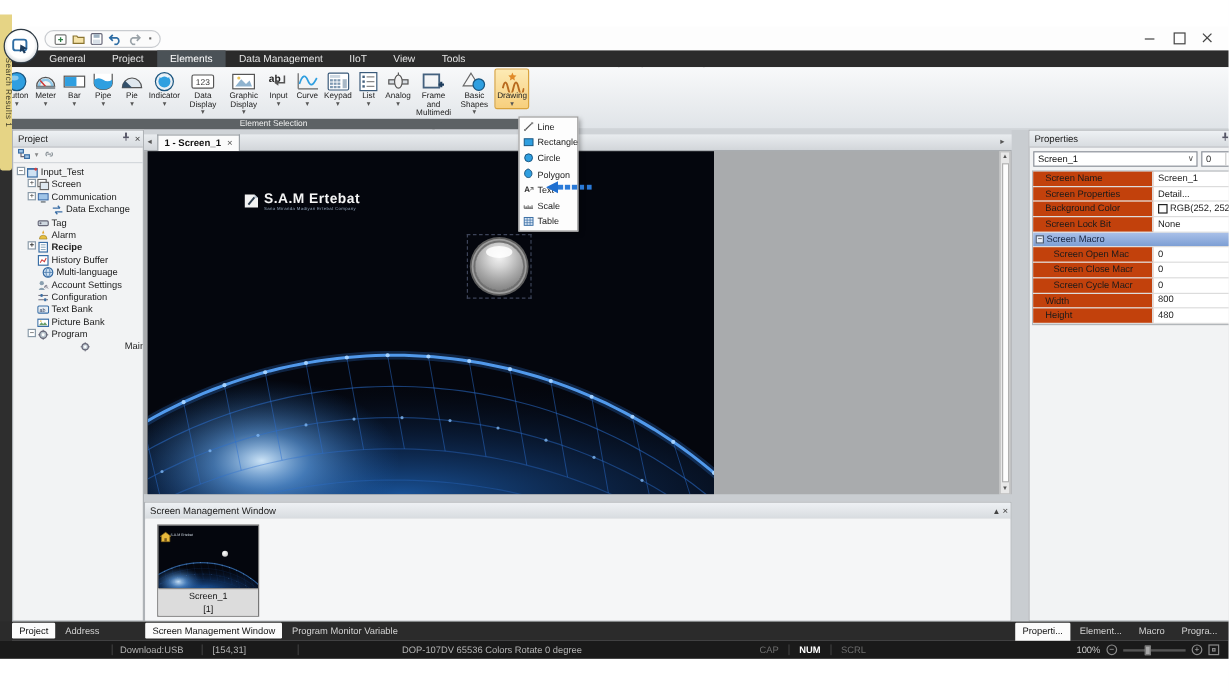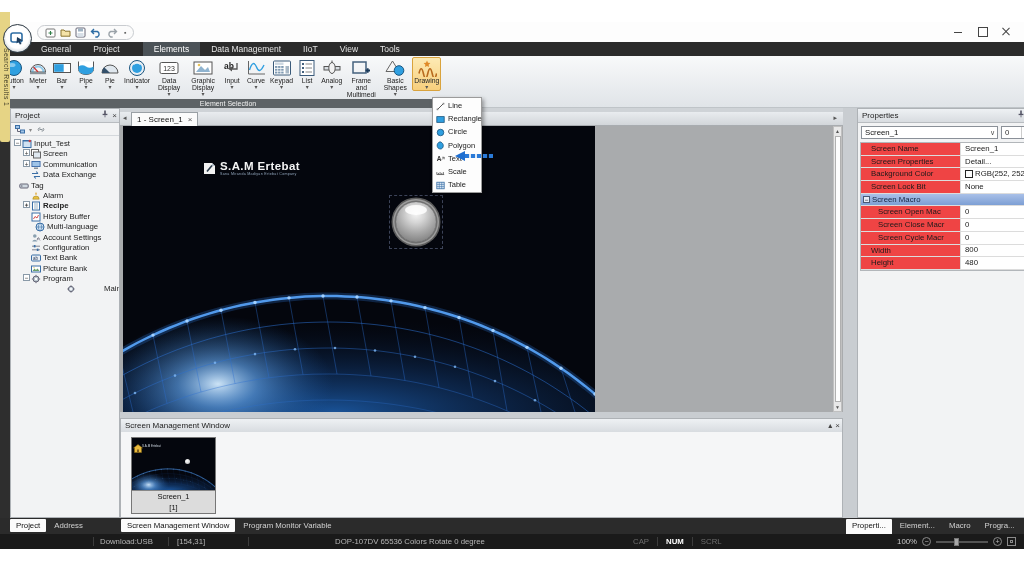--- a/index.html
+++ b/index.html
@@ -22,21 +22,21 @@
   #win-min::after { content:""; position:absolute; left:8px; top:9px; width:8px; height:1px; background:#444; }
   #win-max::after { content:""; position:absolute; left:8px; top:4px; width:8px; height:8px; border:1px solid #444; }
   #win-close::before, #win-close::after { content:""; position:absolute; left:7px; top:8px; width:10px; height:1px; background:#444; }
   #win-close::before { transform:rotate(45deg); }
   #win-close::after  { transform:rotate(-45deg); }
 
   
   #menubar { position:absolute; left:0; top:42px; width:1024px; height:14px; background:#2b2b2b;
              display:flex; align-items:stretch; padding-left:30px; }
   .menu-item { color:#e4e4e4; font-size:8.5px; line-height:14px; padding:0 11px; }
-  .menu-item.active { background:#4b5257; color:#fff;margin-left:12px; }
+  .menu-item.active { background:#4b5257; color:#fff; }
 
   
   #ribbon { position:absolute; left:0; top:56px; width:1024px; height:52px;
             background:linear-gradient(#f8f9fa,#e0e4e8); border-bottom:1px solid #bfc4c8; }
   #ribbon-items { position:absolute; left:2px; top:1px; height:42px; display:flex; align-items:flex-start; }
   .rbtn { min-width:24px; max-width:34px; padding:1px 1px 0; text-align:center; border:1px solid transparent; border-radius:2px; }
   .rbtn.active { background:linear-gradient(#fdeab4,#f7cf7d); border-color:#d9a33d; }
   .ricon { display:block; width:20px; height:18px; margin:0 auto; }
   .ricon svg { width:20px; height:18px; display:block; }
   .rlabel { font-size:6.8px; line-height:7.2px; color:#222; word-wrap:break-word; }
@@ -73,21 +73,21 @@
 
   
   #canvas-region { position:absolute; left:120px; top:108px; width:723px; height:310px; background:#cfd3d7; }
   #canvas-tabbar { position:absolute; left:0; top:4px; width:723px; height:14px;
                    background:linear-gradient(#e9ecef,#d2d6da); border-bottom:1px solid #a8acb0; }
   .tab-arrow { position:absolute; top:2px; font-size:7px; color:#555; }
   #tab-arrow-left { left:3px; }
   #tab-arrow-right { right:6px; }
   #screen-tab { position:absolute; left:11px; top:0; height:14px; background:#fbfbfb; border:1px solid #9aa0a5;
                 border-bottom:none; display:flex; align-items:center; padding:0 5px; gap:5px; }
-  #screen-tab .tlbl { font-size:8px; font-weight:normal; color:#111; }
+  #screen-tab .tlbl { font-size:8px; font-weight:bold; color:#111; }
   #screen-tab .tclose { font-size:8px; color:#555; }
   #canvas-wrap { position:absolute; left:0; top:18px; width:723px; height:286px; background:#a9abad; }
   #hmi-screen { position:absolute; left:3px; top:0; width:472px; height:286px; background:#04060d; overflow:hidden; }
   #hmi-logo { position:absolute; left:80px; top:34px; display:flex; align-items:flex-start; gap:4px; z-index:3; }
   #hmi-logo .mark { width:13px; height:13px; margin-top:1px; }
   #logo-text .t1 { font-size:11.5px; font-weight:bold; color:#f4f4f4; letter-spacing:.4px; line-height:12px; }
   #logo-text .t2 { font-size:3.6px; color:#93a7bd; letter-spacing:.3px; }
   #knob-select { position:absolute; left:266px; top:69px; width:54px; height:54px; border:1px dashed #3c4358; z-index:3; }
   #knob { position:absolute; left:6px; top:6px; width:40px; height:40px; border-radius:50%;
           background:radial-gradient(circle at 50% 30%, #f4f4f4 0%, #d6d6d6 25%, #a8a8a8 55%, #7e7e7e 85%);
@@ -119,21 +119,21 @@
   #prop-selector-row { position:absolute; left:0; top:16px; width:177px; height:15px; }
   #prop-selector { position:absolute; left:3px; top:1px; width:137px; height:13px; background:#fff; border:1px solid #8a9098;
                    font-size:7.8px; line-height:11px; padding-left:3px; color:#111; }
   #prop-selector .chev { position:absolute; right:2px; top:0; font-size:7px; color:#555; }
   #prop-spinner { position:absolute; left:143px; top:1px; width:31px; height:13px; background:#fff; border:1px solid #8a9098;
                   font-size:7.8px; line-height:11px; padding-left:3px; color:#333; }
   #prop-spinner .spin { position:absolute; right:1px; top:0; width:9px; height:11px; font-size:4px; line-height:5.5px;
                   text-align:center; color:#444; border-left:1px solid #ccc; }
   #prop-grid { position:absolute; left:2px; top:33px; width:173px; border:1px solid #b2b6ba; background:#fff; }
   .prow { display:flex; height:12.7px; border-bottom:1px solid #dcdcdc; }
-  .plabel { width:100px; background:#ef4444; border-right:1px solid #dcdcdc; font-size:7.8px; line-height:12px;
+  .plabel { width:100px; background:#c2410c; border-right:1px solid #dcdcdc; font-size:7.8px; line-height:12px;
             padding-left:10px; color:#1a1a1a; white-space:nowrap; overflow:hidden; }
   .plabel.indent { padding-left:17px; }
   .pvalue { flex:1; font-size:7.8px; line-height:12px; padding-left:4px; color:#1a1a1a; display:flex; align-items:center;
             white-space:nowrap; overflow:hidden; }
   .prow.group { background:linear-gradient(#a9c0e8,#7d9fd4); }
   .prow.group .gexp { width:7px; height:7px; border:1px solid #4a5a74; background:#e8eef8; font-size:6px; line-height:5px;
             text-align:center; margin:2.5px 2px 0 2px; font-family:"DejaVu Sans Mono",monospace; }
   .prow.group .glabel { font-size:7.8px; line-height:12px; color:#15233f; }
   .swatch { width:8px; height:8px; border:1px solid #222; background:#fcfcfc; margin-right:2px; flex:none; }
 
@@ -487,30 +487,30 @@
           <span class="exp">+</span>
           <span class="ticon">
             <svg viewBox="0 0 10 10">
               <rect x="0.5" y="1" width="9" height="6" fill="#2f5f9f"></rect>
               <rect x="1.3" y="1.8" width="7.4" height="4.4" fill="#9fc4e8"></rect>
               <rect x="3" y="7.5" width="4" height="1.5" fill="#8a9298"></rect>
             </svg>
           </span>
           <span class="tlabel">Communication</span>
         </div>
+        <div class="trow" style="padding-left: 24px;">
+          <span class="exp-sp"></span>
+          <span class="ticon">
+            <svg viewBox="0 0 10 10">
+              <path d="M1,3.5 h6 M7,3.5 l-1.8,-2 M9,6.5 h-6 M3,6.5 l1.8,2" fill="none" stroke="#3a6ea5" stroke-width="1.1"></path>
+            </svg>
+          </span>
+          <span class="tlabel">Data Exchange</span>
+        </div>
         <div class="trow" style="padding-left: 12px;">
-          <span class="exp-sp"></span>
-          <span class="ticon">
-            <svg viewBox="0 0 10 10">
-              <path d="M1,3.5 h6 M7,3.5 l-1.8,-2 M9,6.5 h-6 M3,6.5 l1.8,2" fill="none" stroke="#3a6ea5" stroke-width="1.1"></path>
-            </svg>
-          </span>
-          <span class="tlabel">Data Exchange</span>
-        </div>
-        <div class="trow" style="">
           <span class="exp-sp"></span>
           <span class="ticon">
             <svg viewBox="0 0 10 10">
               <rect x="0.8" y="3" width="8.4" height="4" rx="1" fill="#cfd8e0" stroke="#667"></rect>
               <circle cx="2.8" cy="5" r="0.8" fill="#667"></circle>
             </svg>
           </span>
           <span class="tlabel">Tag</span>
         </div>
         <div class="trow" style="padding-left: 12px;">

